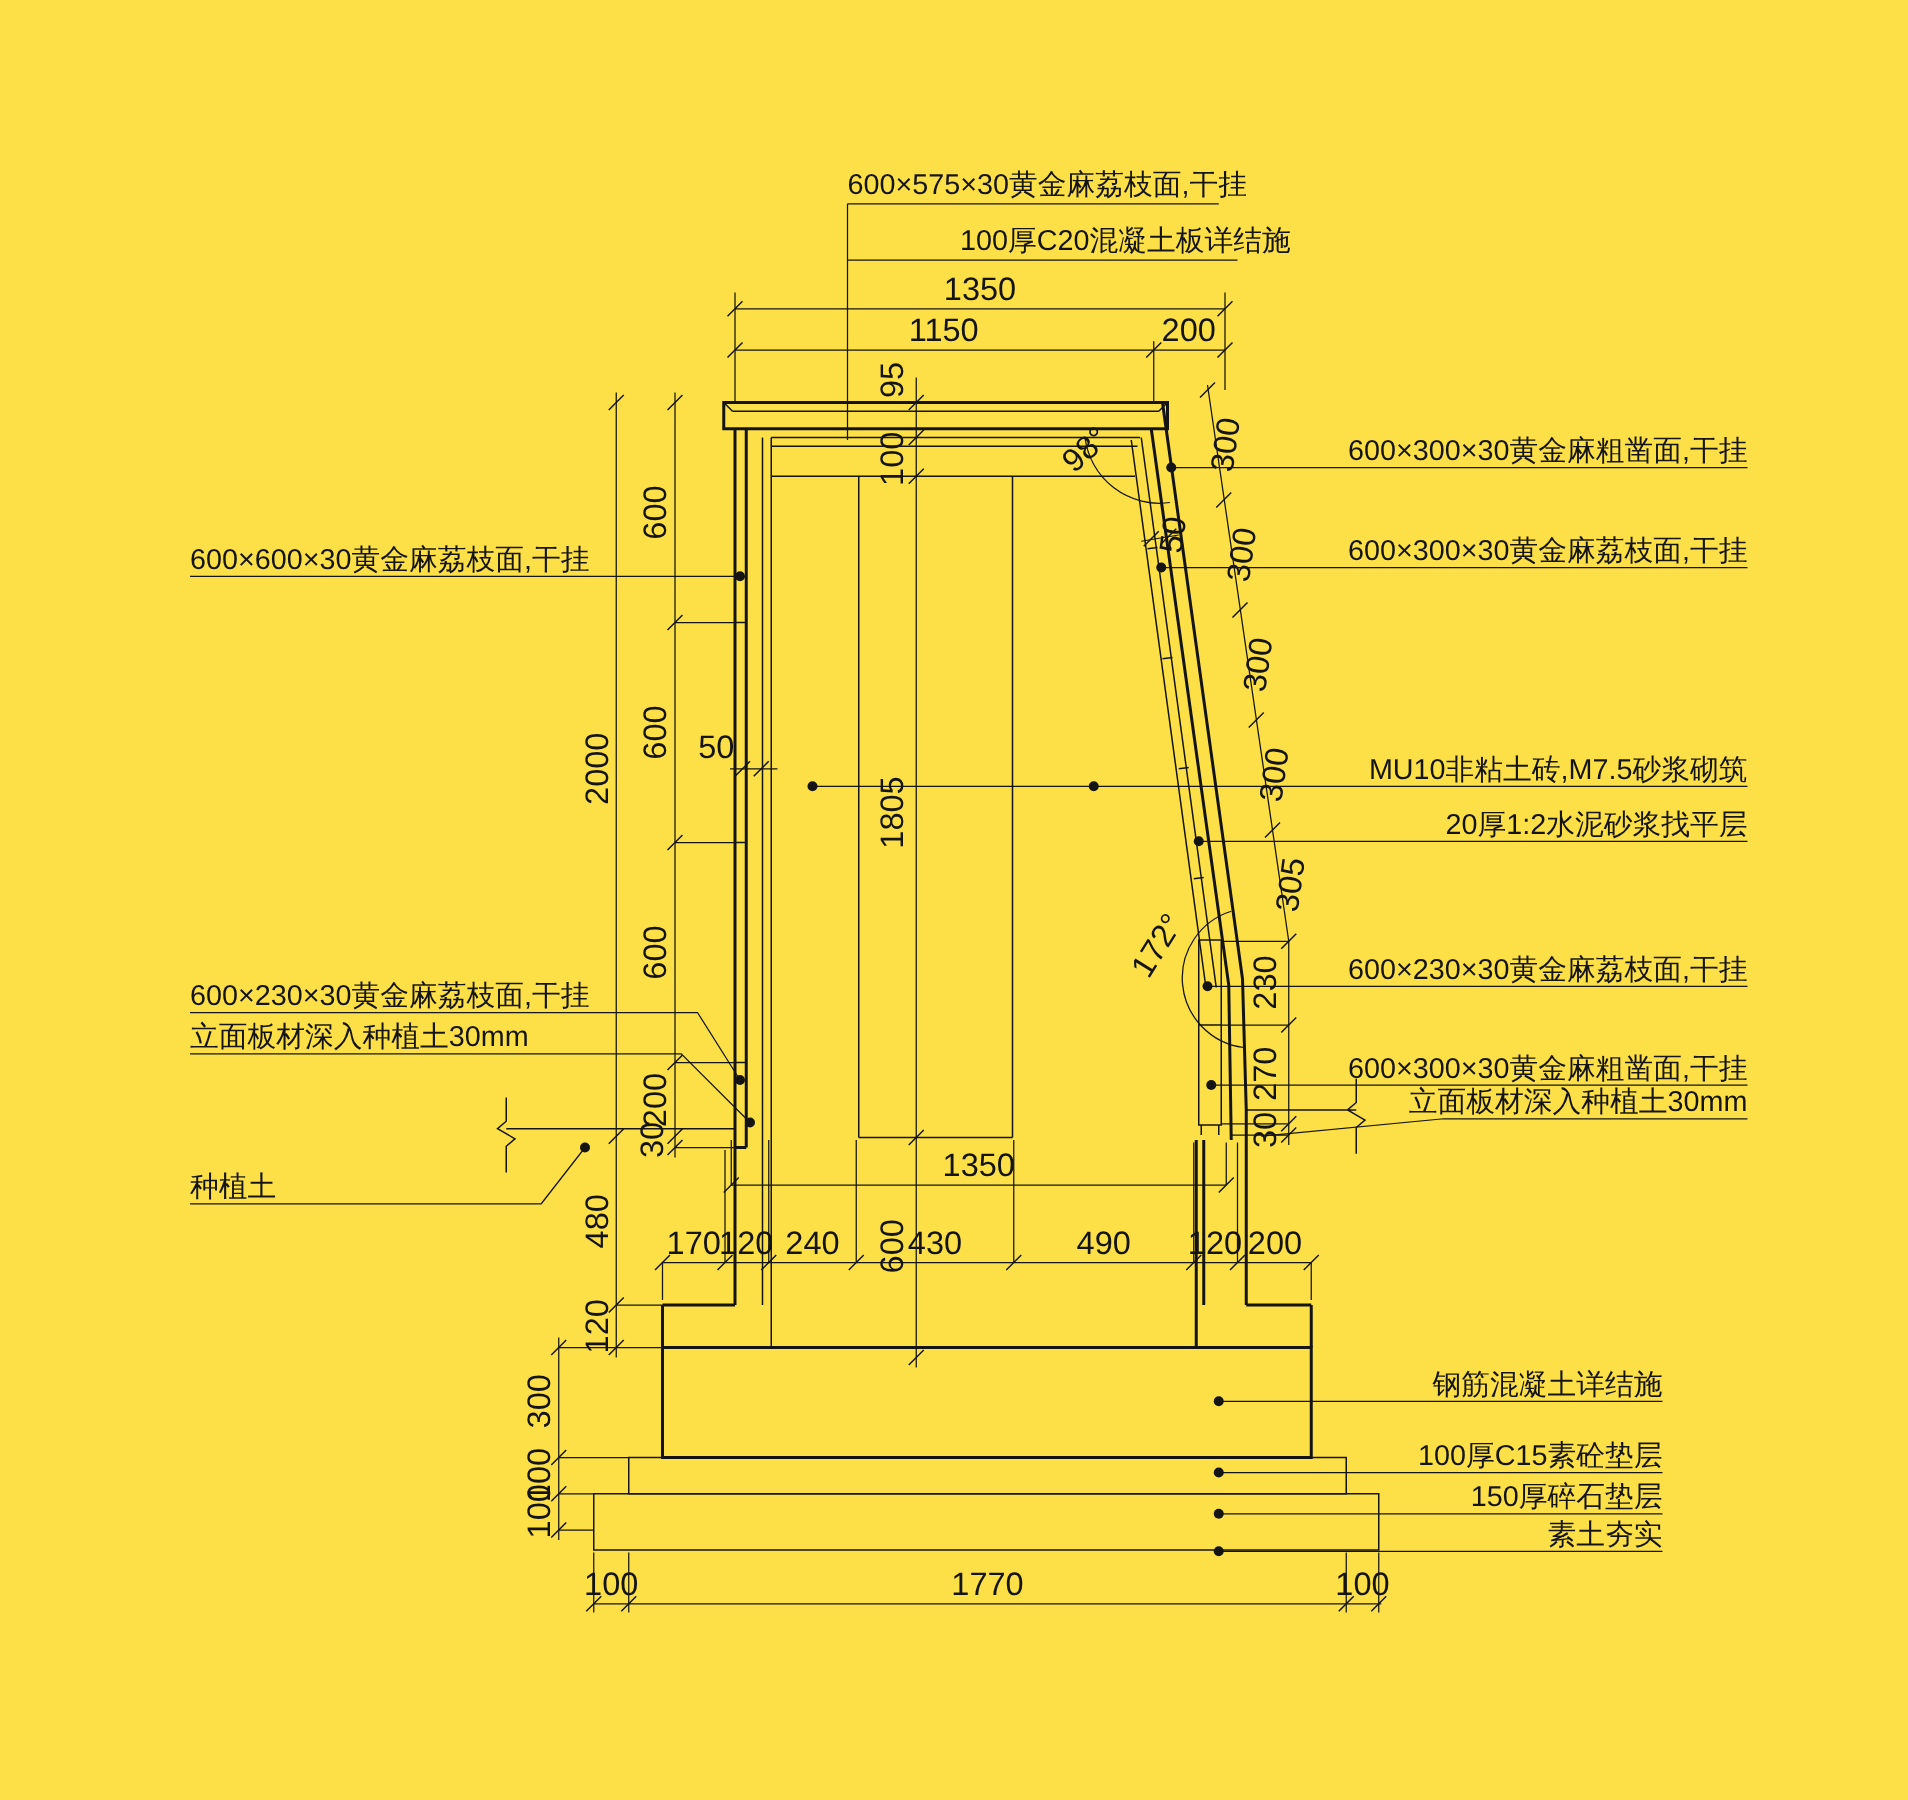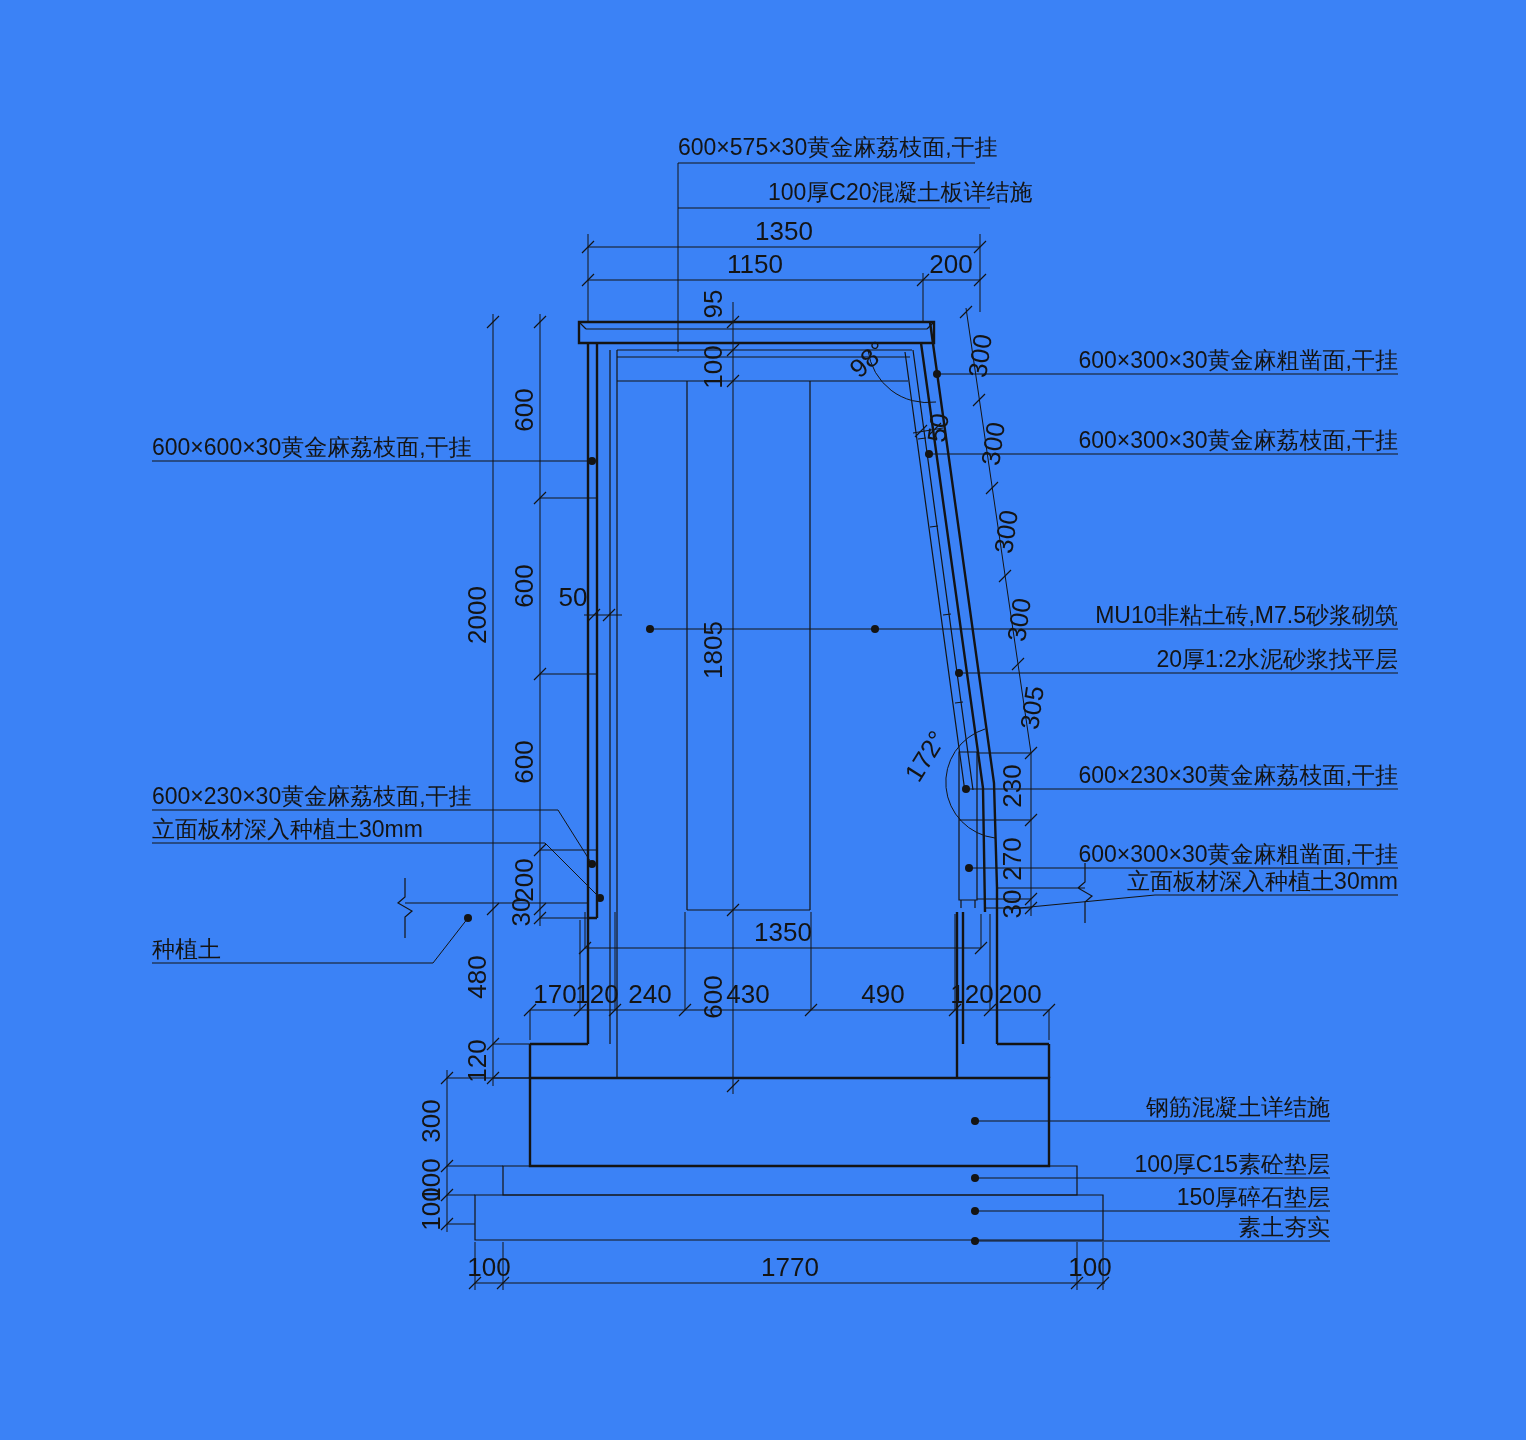--- a/index.html
+++ b/index.html
@@ -1,16 +1,16 @@
 <!DOCTYPE html>
 <html><head>
 <meta charset="utf-8">
 <style>
   html,body{margin:0;padding:0;background:#ffffff;}
-  .page{position:relative;width:1526px;height:1440px;background:#3b82f6;overflow:hidden;}
+  .page{position:relative;width:1526px;height:1440px;background:#fde047;overflow:hidden;}
   svg{display:block;font-family:"Liberation Sans","DejaVu Sans",sans-serif;}
   .s1{stroke:#141414;stroke-width:1.2;fill:none;}
   .s2{stroke:#141414;stroke-width:2.4;fill:none;}
   .s0{stroke:#141414;stroke-width:1;fill:none;}
   .dot{fill:#141414;stroke:none;}
   text{fill:#141414;}
   .dim{font-size:26px;}
   .lab{font-size:23px;}
   .mid{text-anchor:middle;}
   .end{text-anchor:end;}

